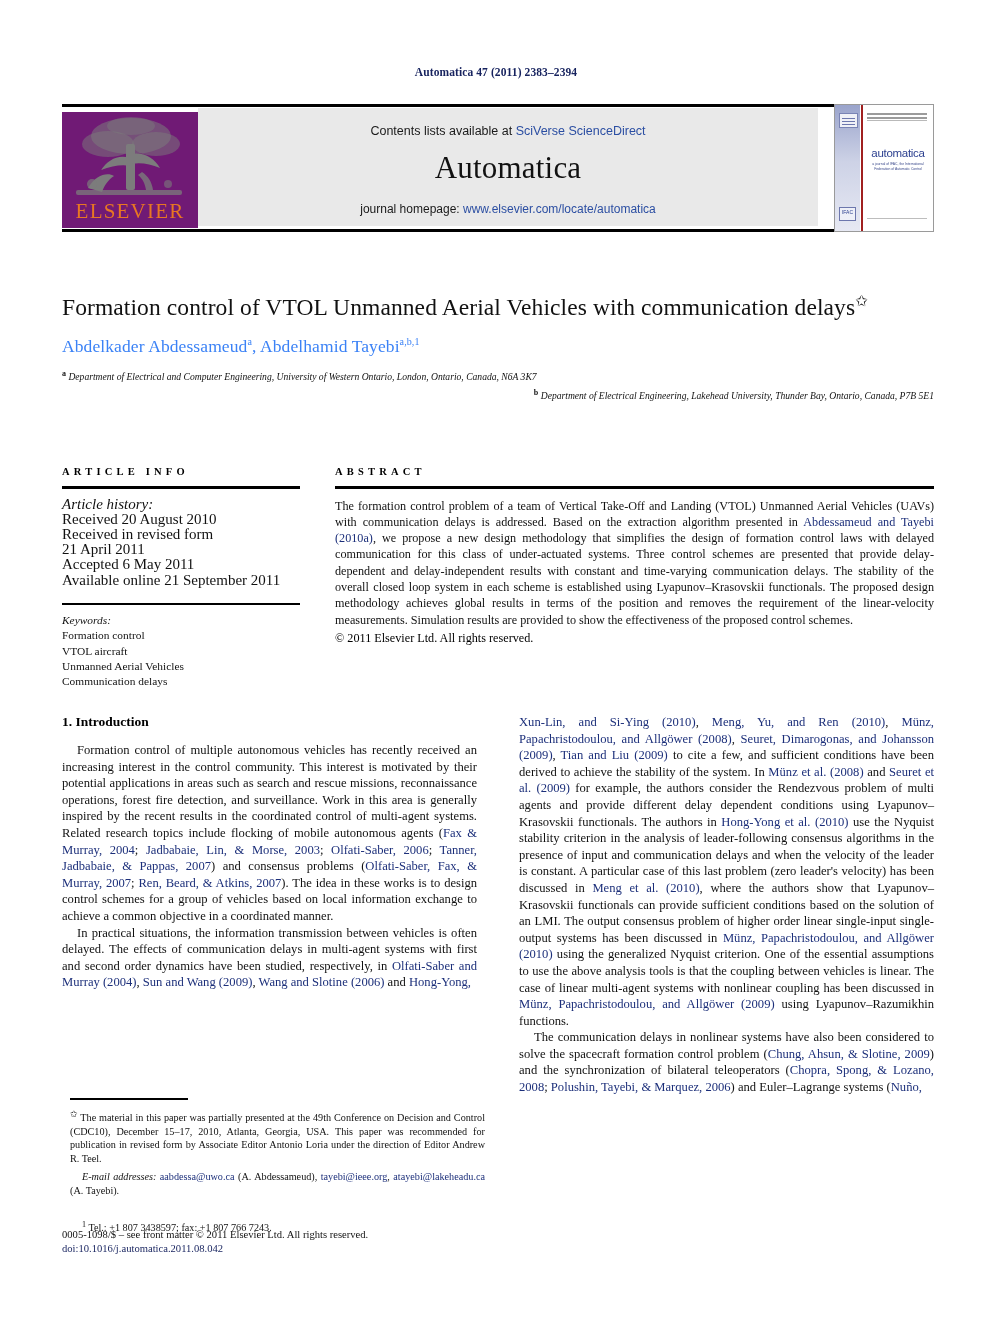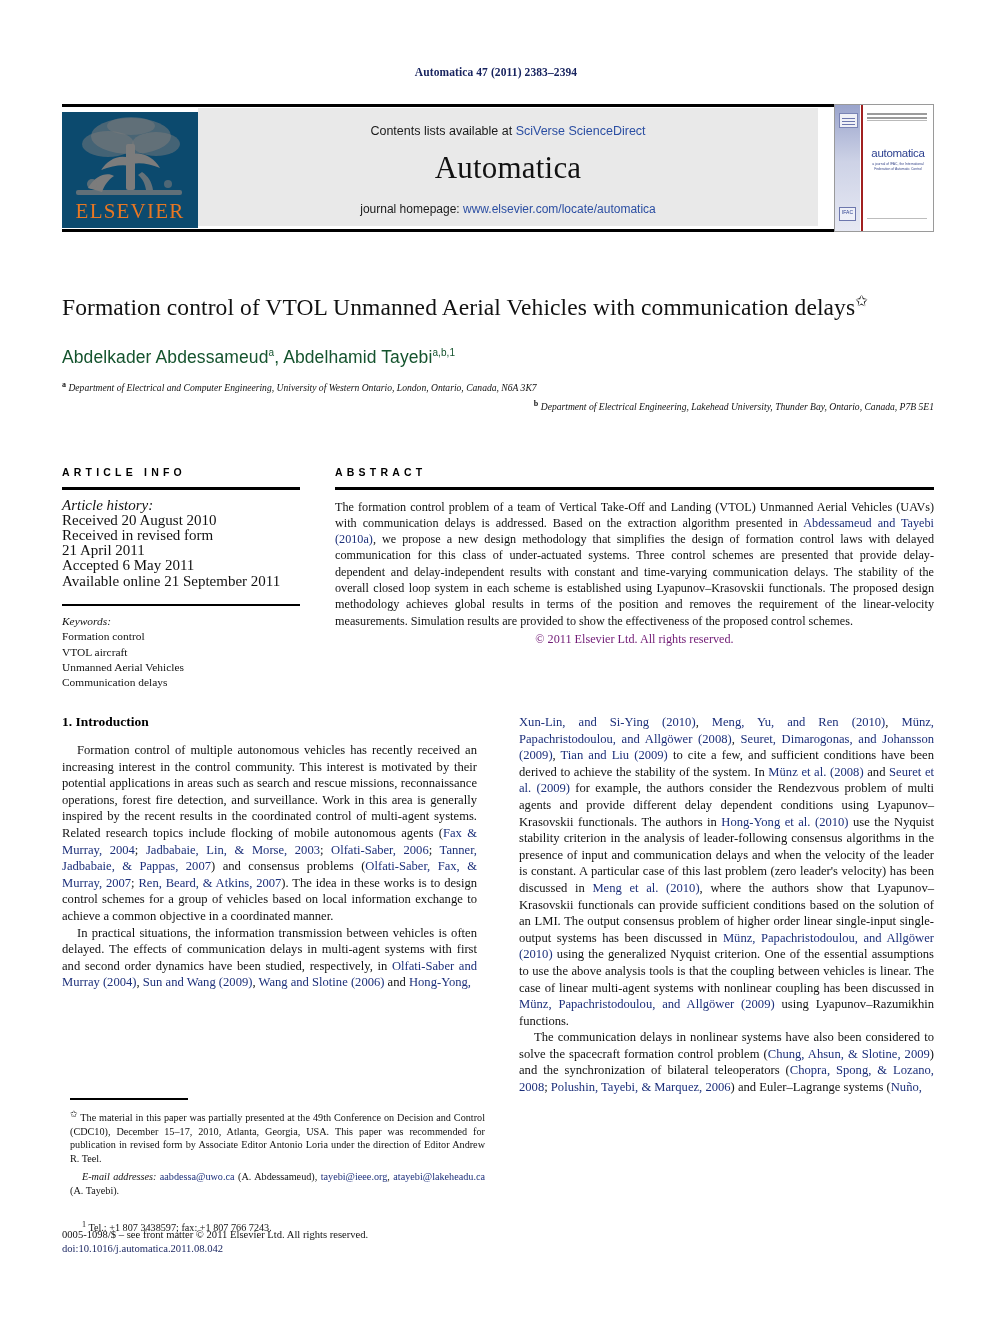--- a/index.html
+++ b/index.html
@@ -57,21 +57,21 @@
     width: 872px;
     height: 3px;
     background: #000;
   }
   .elsevier-logo {
     position: absolute;
     top: 8px;
     left: 0px;
     width: 136px;
     height: 116px;
-    background: #0c4a6e;
+    background: #701a75;
     z-index: 3;
   }
   .tree-wrap {
     position: absolute;
     top: 2px; left: 6px;
     width: 122px; height: 86px;
   }
   .elsevier-word {
     position: absolute;
     bottom: 4px;
@@ -226,24 +226,24 @@
     font-family: "Liberation Serif", serif;
     font-size: 23.5px;
     line-height: 31px;
     color: #111;
     margin: 0;
     font-weight: normal;
     letter-spacing: 0.1px;
   }
   .paper-title .star { font-size: 15px; vertical-align: super; }
   .authors {
-    margin-top: 24px;
-    font-family: Liberation Sans, sans-serif;
+    margin-top: 13px;
+    font-family: Liberation Serif, serif;
     font-size: 17.5px;
-    color: #14532d;
+    color: #3b82f6;
     letter-spacing: 0.1px;
   }
   .authors sup { font-size: 10px; }
   .affil {
     font-family: "Liberation Serif", serif;
     font-style: italic;
     font-size: 9.6px;
     color: #111;
     line-height: 15px;
     margin-top: 9px;
@@ -252,21 +252,21 @@
   .affil.second { margin-top: 1px; text-align: right; }
 
   
   .info-abstract {
     position: absolute;
     top: 466px;
     left: 62px;
     width: 872px;
   }
   .ia-head {
-    font-family: Liberation Sans, sans-serif;
+    font-family: Liberation Serif, serif;
     font-weight: bold;
     font-size: 10.5px;
     letter-spacing: 4.2px;
     color: #000;
   }
   .col-left-info {
     position: absolute;
     top: 0; left: 0;
     width: 238px;
   }
@@ -301,23 +301,23 @@
   .kw .it { font-style: italic; }
   .abstract-body {
     margin-top: 9px;
     font-size: 12.2px;
     line-height: 16.3px;
     text-align: justify;
     color: #111;
   }
   .copyright-line {
     margin-top: 3px;
-    text-align: center;
+    text-align: left;
     font-size: 12.2px;
-    color: #701a75;
+    color: #000000;
   }
 
   
   .body-cols {
     position: absolute;
     top: 714px;
     left: 62px;
     width: 872px;
     height: 560px;
   }

